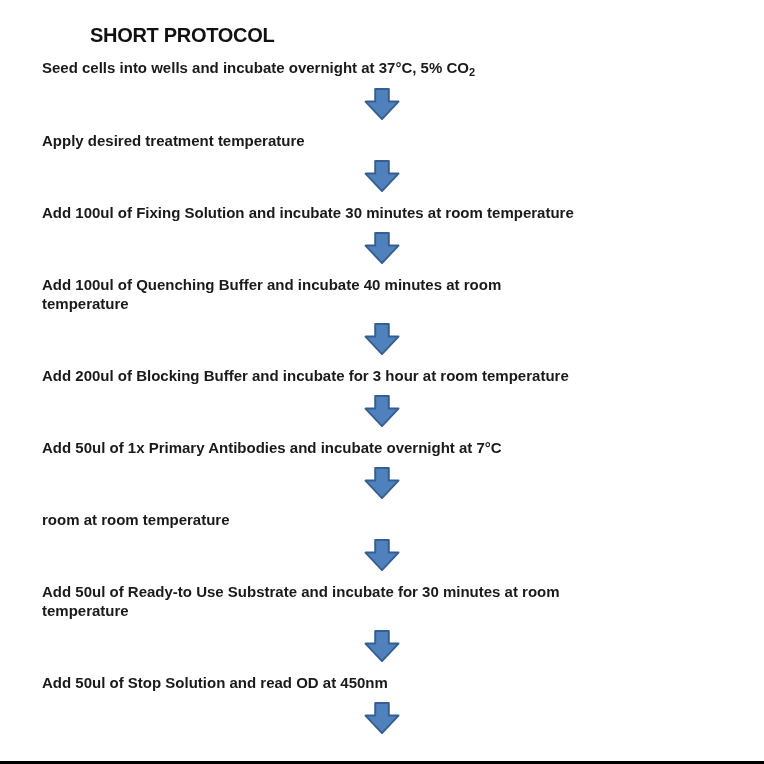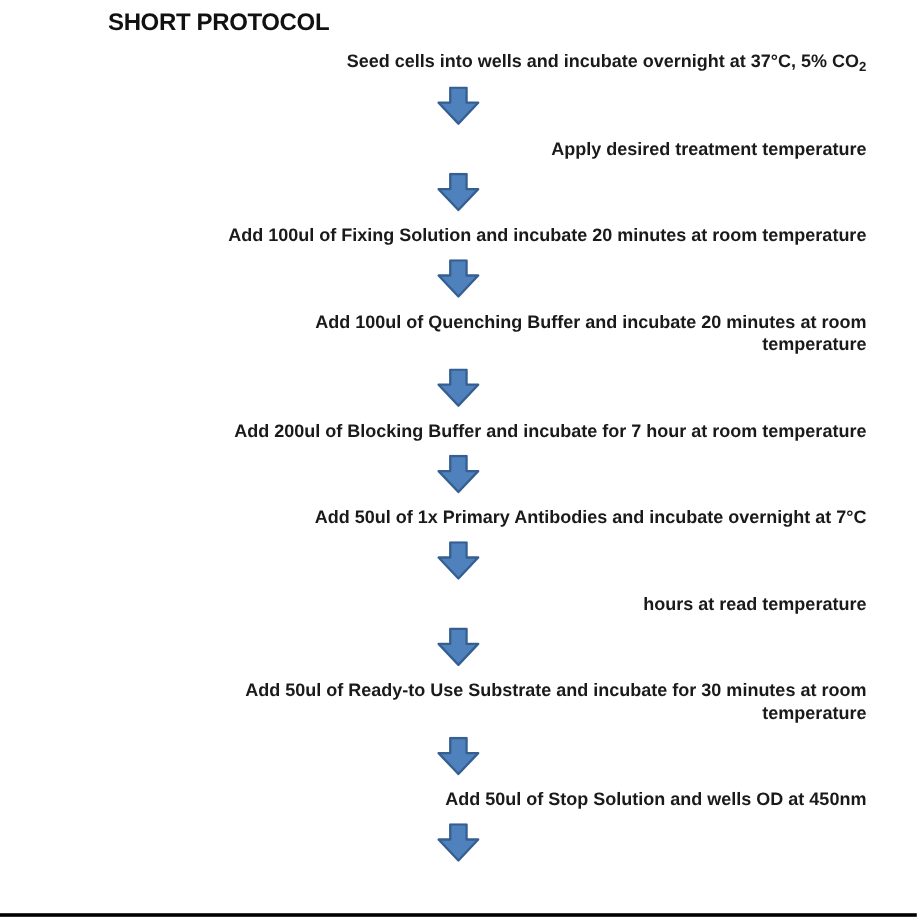--- a/index.html
+++ b/index.html
@@ -13,41 +13,41 @@
   html,body{width:764px;height:764px;}
   body{
     background:var(--bg);
     font-family:"Liberation Sans","DejaVu Sans",sans-serif;
     color:var(--text-color);
     overflow:hidden;
     position:relative;
   }
   .page{
     width:764px;height:764px;
-    padding-top:8px;
+    padding-top:24px;
     position:relative;
   }
   .title{
     font-size:20px;
     font-weight:bold;
     letter-spacing:-0.3px;
     color:#111;
     margin-left:90px;
     margin-bottom:12px;
     height:22px;
     line-height:22px;
   }
   .flow{
     display:flex;
     flex-direction:column;
     align-items:center;
   }
   .step{
     width:680px;
-    text-align:right;
+    text-align:left;
     font-size:15px;
     font-weight:bold;
     line-height:19px;
   }
   .step .line{white-space:nowrap;}
   .step sub{
     font-size:11px;
     line-height:1;
     vertical-align:-3px;
   }
@@ -88,71 +88,71 @@
   </div>
       <div class="step">
         <div class="line"><span>Apply desired treatment temperature</span></div>
       </div>
       <div class="arrow">
     <svg viewBox="0 0 38 34" xmlns="http://www.w3.org/2000/svg" aria-hidden="true">
       <polygon points="12,1 26,1 26,14 36,14 19,32 2,14 12,14"></polygon>
     </svg>
   </div>
       <div class="step">
-        <div class="line"><span>Add 100ul of Fixing Solution and incubate 20 minutes at room temperature</span></div>
+        <div class="line"><span>Add 100ul of Fixing Solution and incubate 30 minutes at room temperature</span></div>
       </div>
       <div class="arrow">
     <svg viewBox="0 0 38 34" xmlns="http://www.w3.org/2000/svg" aria-hidden="true">
       <polygon points="12,1 26,1 26,14 36,14 19,32 2,14 12,14"></polygon>
     </svg>
   </div>
       <div class="step">
-        <div class="line"><span>Add 100ul of Quenching Buffer and incubate 20 minutes at room</span></div>
+        <div class="line"><span>Add 100ul of Quenching Buffer and incubate 40 minutes at room</span></div>
         <div class="line"><span>temperature</span></div>
       </div>
       <div class="arrow">
     <svg viewBox="0 0 38 34" xmlns="http://www.w3.org/2000/svg" aria-hidden="true">
       <polygon points="12,1 26,1 26,14 36,14 19,32 2,14 12,14"></polygon>
     </svg>
   </div>
       <div class="step">
-        <div class="line"><span>Add 200ul of Blocking Buffer and incubate for 7 hour at room temperature</span></div>
+        <div class="line"><span>Add 200ul of Blocking Buffer and incubate for 3 hour at room temperature</span></div>
       </div>
       <div class="arrow">
     <svg viewBox="0 0 38 34" xmlns="http://www.w3.org/2000/svg" aria-hidden="true">
       <polygon points="12,1 26,1 26,14 36,14 19,32 2,14 12,14"></polygon>
     </svg>
   </div>
       <div class="step">
         <div class="line"><span>Add 50ul of 1x Primary Antibodies and incubate overnight at 7°C</span></div>
       </div>
       <div class="arrow">
     <svg viewBox="0 0 38 34" xmlns="http://www.w3.org/2000/svg" aria-hidden="true">
       <polygon points="12,1 26,1 26,14 36,14 19,32 2,14 12,14"></polygon>
     </svg>
   </div>
       <div class="step">
-        <div class="line"><span>hours at read temperature</span></div>
+        <div class="line"><span>room at room temperature</span></div>
       </div>
       <div class="arrow">
     <svg viewBox="0 0 38 34" xmlns="http://www.w3.org/2000/svg" aria-hidden="true">
       <polygon points="12,1 26,1 26,14 36,14 19,32 2,14 12,14"></polygon>
     </svg>
   </div>
       <div class="step">
         <div class="line"><span>Add 50ul of Ready-to Use Substrate and incubate for 30 minutes at room</span></div>
         <div class="line"><span>temperature</span></div>
       </div>
       <div class="arrow">
     <svg viewBox="0 0 38 34" xmlns="http://www.w3.org/2000/svg" aria-hidden="true">
       <polygon points="12,1 26,1 26,14 36,14 19,32 2,14 12,14"></polygon>
     </svg>
   </div>
       <div class="step">
-        <div class="line"><span>Add 50ul of Stop Solution and wells OD at 450nm</span></div>
+        <div class="line"><span>Add 50ul of Stop Solution and read OD at 450nm</span></div>
       </div>
       <div class="arrow">
     <svg viewBox="0 0 38 34" xmlns="http://www.w3.org/2000/svg" aria-hidden="true">
       <polygon points="12,1 26,1 26,14 36,14 19,32 2,14 12,14"></polygon>
     </svg>
   </div>
     </div>
   <div class="bottom-rule"></div>
 </div>
 

